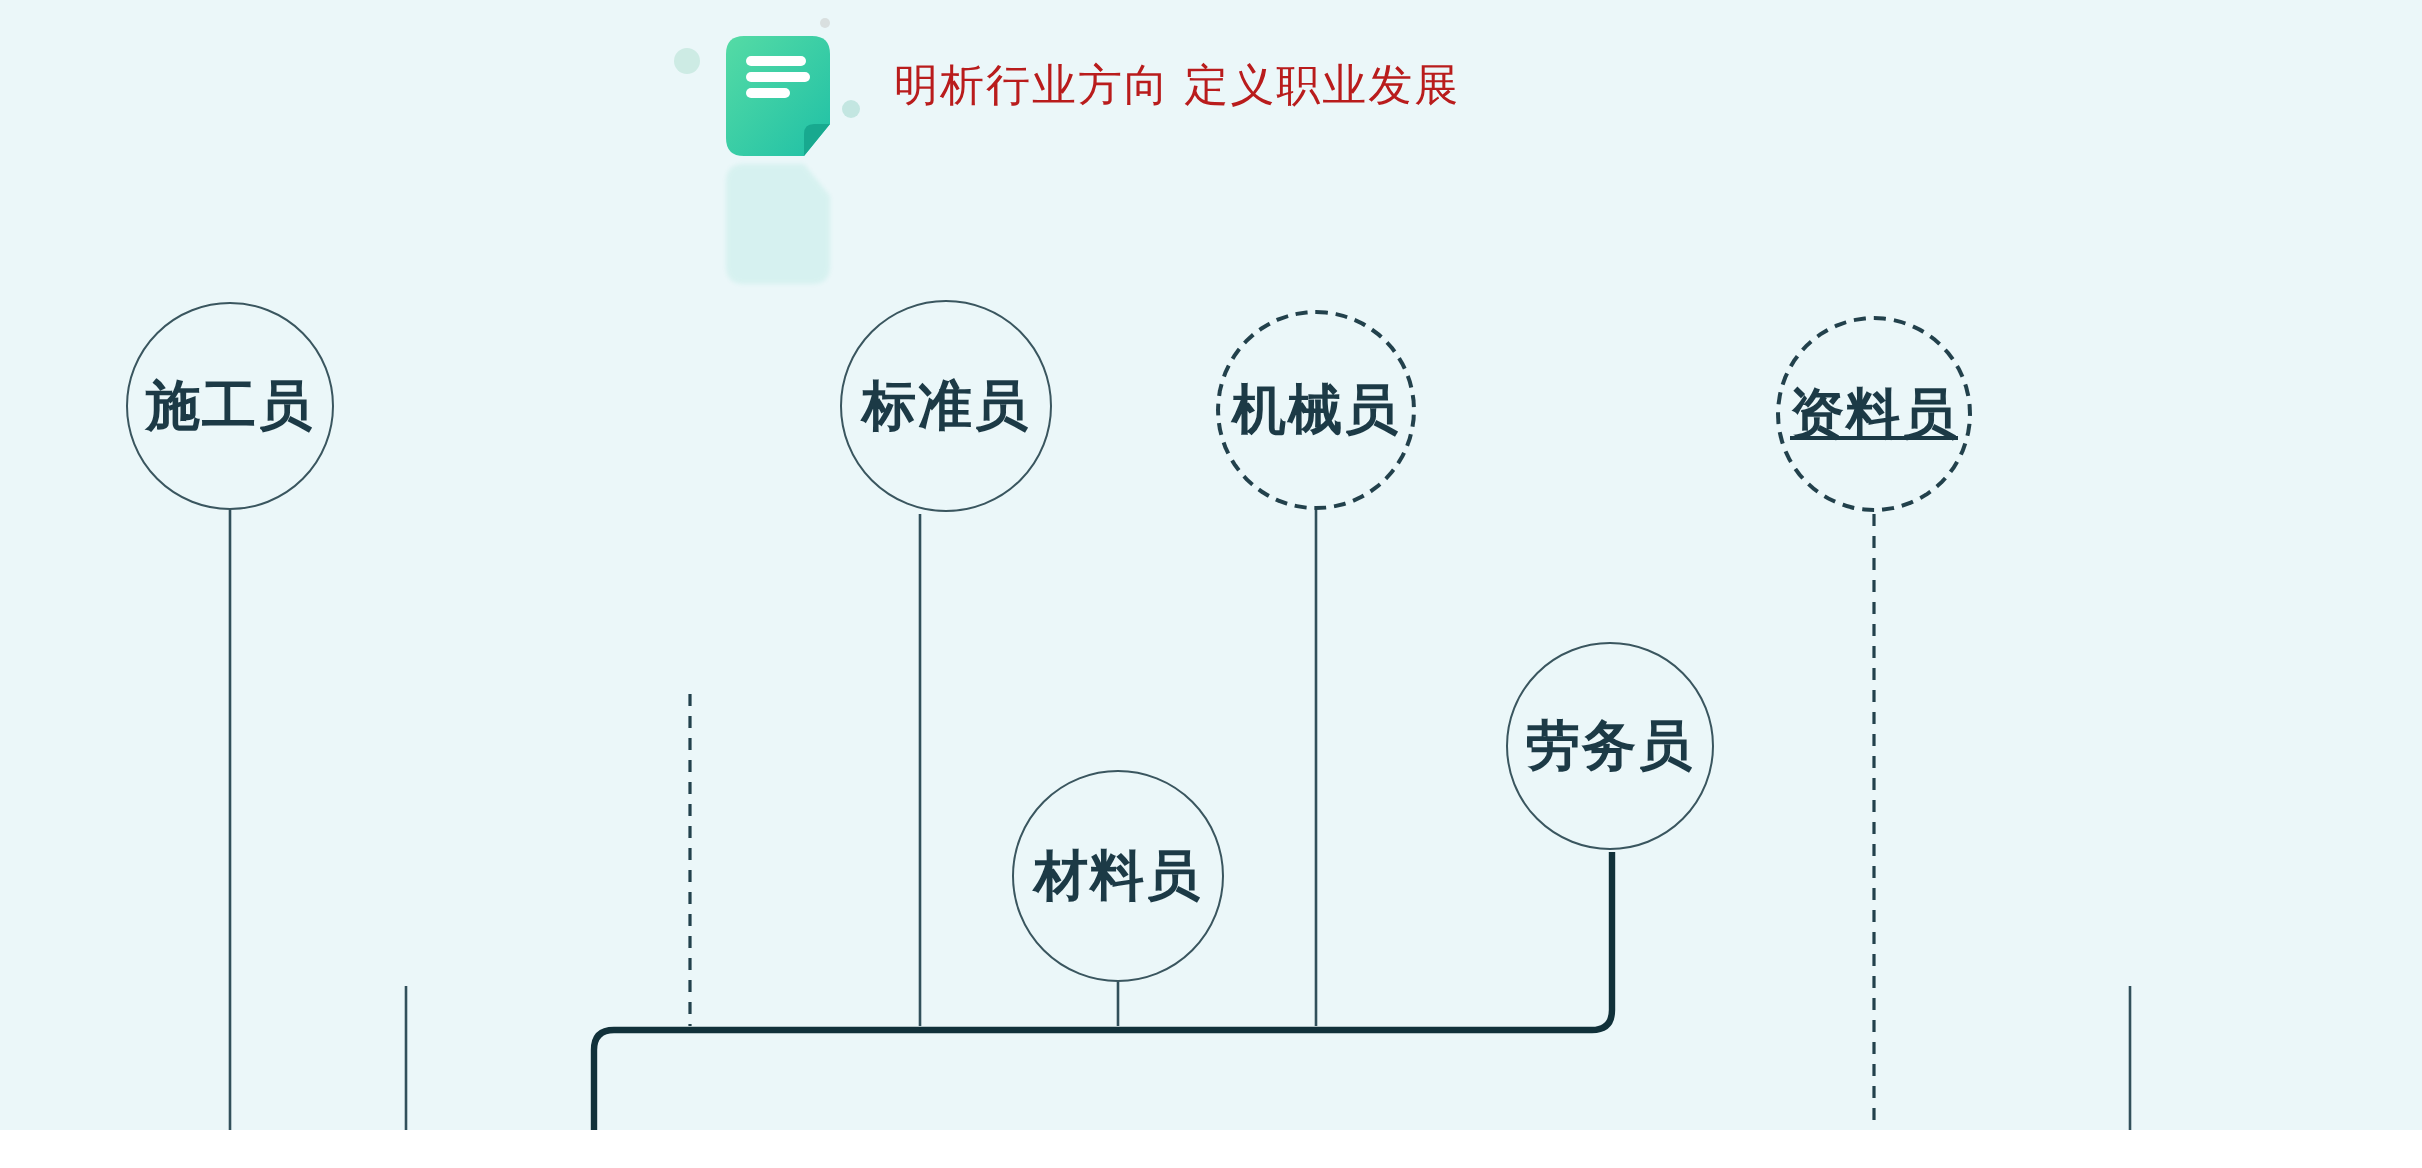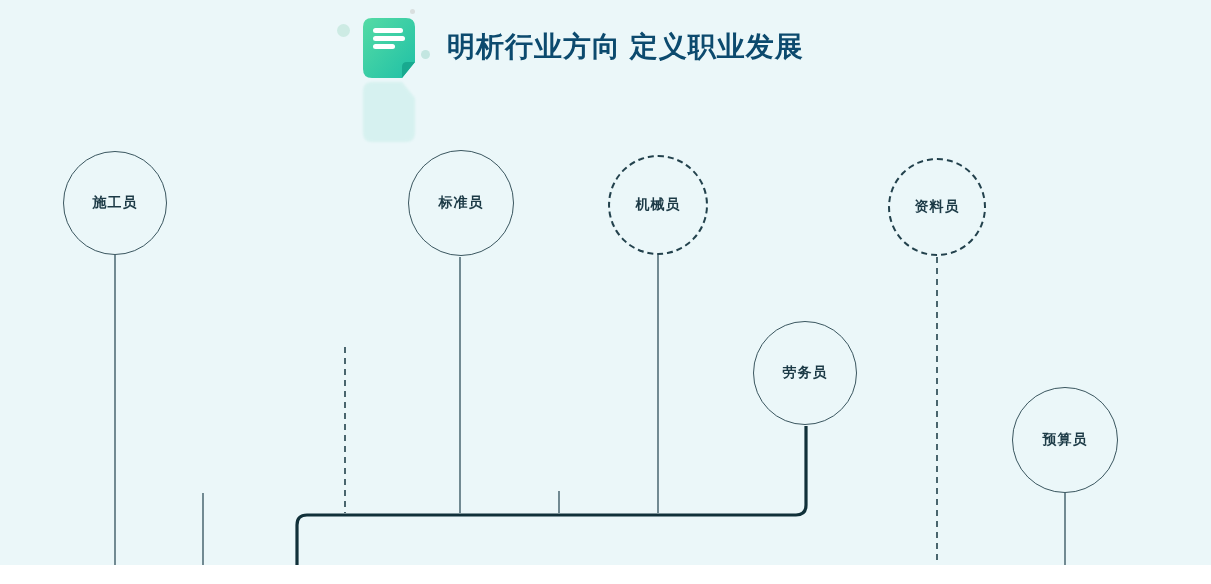--- a/index.html
+++ b/index.html
@@ -52,24 +52,24 @@
     background:#c3e6e1;
   }
   .dot-top{
     left:410px; top:9px; width:5px; height:5px;
     background:#d9dfdf;
   }
   .page-title{
     position:absolute;
     left:447px; top:28px;
     margin:0;
-    font-size:28px;
-    font-weight:700;
+    font-size:22px;
+    font-weight:400;
     letter-spacing:1px;
-    color:#0c4a6e;
+    color:#b91c1c;
     white-space:nowrap;
   }
   
   .connectors{
     position:absolute;
     left:0; top:0;
   }
   .thin-line{
     stroke:#31505b;
     stroke-width:1.3;
@@ -87,32 +87,32 @@
   }
   
   .node{
     position:absolute;
     display:flex;
     align-items:center;
     justify-content:center;
     border-radius:50%;
     box-sizing:border-box;
     color:#1c3a46;
-    font-size:14px;
+    font-size:27px;
     font-weight:700;
     letter-spacing:1px;
   }
   .node.solid{ border:1.4px solid #3a565f; }
   .node.dashed{ border:2.4px dashed #22414c;text-align:right; }
 
   .n-shigong { left:63px;  top:151px; width:104px; height:104px; }
   .n-anquan  { left:290px; top:235px; width:110px; height:110px; }
-  .n-biaozhun{ left:408px; top:150px; width:106px; height:106px; }
+  .n-biaozhun{ left:420px; top:150px; width:106px; height:106px; }
   .n-jixie   { left:608px; top:155px; width:100px; height:100px; }
-  .n-ziliao  { left:888px; top:158px; width:98px;  height:98px;  }
+  .n-ziliao  { left:888px; top:158px; width:98px;  height:98px;text-decoration:underline;  }
   .n-zhiliang{ left:150px; top:387px; width:106px; height:106px; }
   .n-cailiao { left:506px; top:385px; width:106px; height:106px; }
   .n-laowu   { left:753px; top:321px; width:104px; height:104px; }
   .n-yusuan  { left:1012px;top:387px; width:106px; height:106px; }
 </style>
 </head>
 <body>
 
 <div class="page">
   <div class="section">
@@ -172,21 +172,21 @@
     </div>
     <div class="node solid n-biaozhun">
       <span>标准员</span>
     </div>
     <div class="node dashed n-jixie">
       <span>机械员</span>
     </div>
     <div class="node dashed n-ziliao">
       <span>资料员</span>
     </div>
+    <div class="node solid n-cailiao">
+      <span>材料员</span>
+    </div>
     <div class="node solid n-laowu">
       <span>劳务员</span>
-    </div>
-    <div class="node solid n-yusuan">
-      <span>预算员</span>
     </div>
 
   </div>
 </div>
 
 </body></html>

